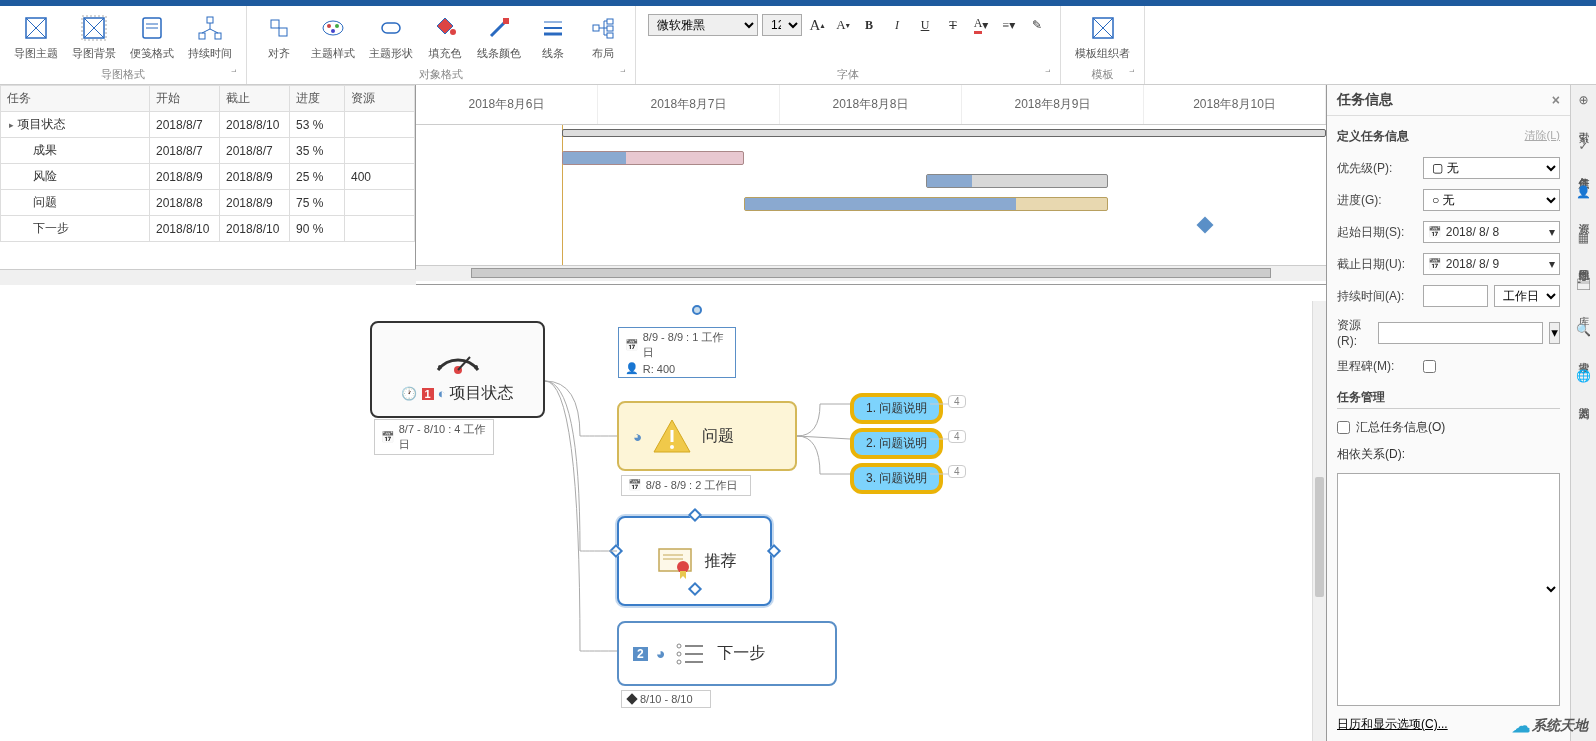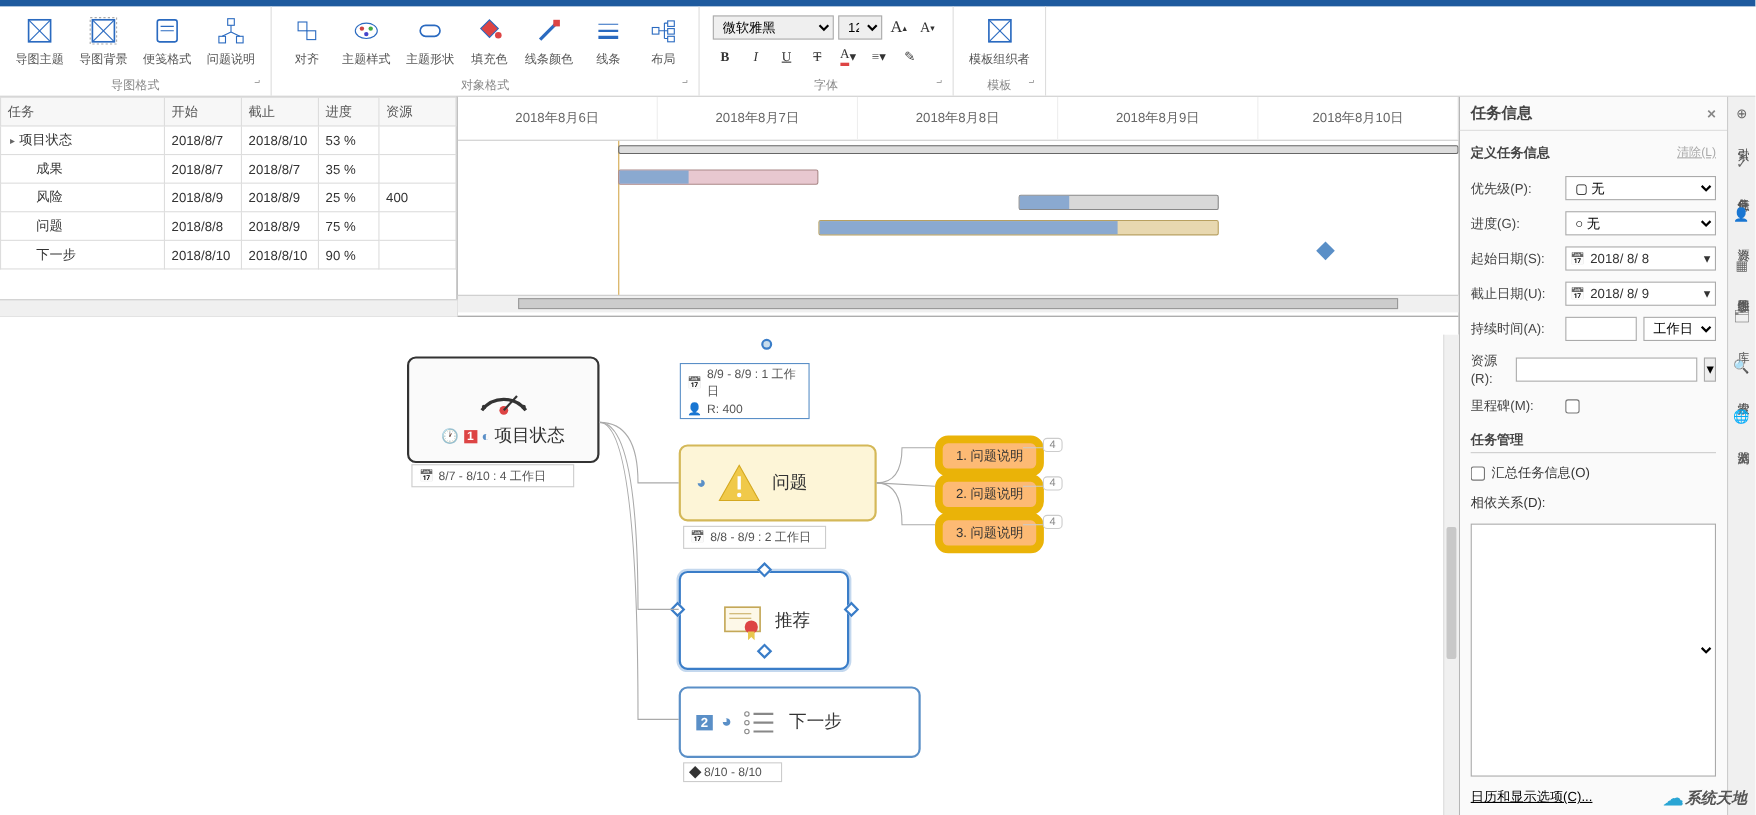--- a/index.html
+++ b/index.html
@@ -7,21 +7,21 @@
 .app { display: flex; flex-direction: column; height: 741px; width: 1596px; }
 .titlebar { height: 6px; background: #1e5a9e; }
 .ribbon { display: flex; border-bottom: 1px solid #ccc; background: #fff; }
 .ribbon-group { display: flex; flex-direction: column; border-right: 1px solid #ddd; padding: 4px 8px 0; }
 .ribbon-row { display: flex; align-items: flex-start; gap: 2px; }
 .ribbon-btn { display: flex; flex-direction: column; align-items: center; justify-content: flex-start; padding: 2px 6px; cursor: pointer; min-width: 48px; }
 .ribbon-icon { width: 32px; height: 32px; display: flex; align-items: center; justify-content: center; }
 .ribbon-label { font-size: 11px; color: #555; margin-top: 2px; text-align: center; }
 .ribbon-group-label { font-size: 11px; color: #888; text-align: center; padding: 4px 0 2px; position: relative; margin-top: auto; }
 .ribbon-group-label::after { content: "⌐"; position: absolute; right: 2px; font-size: 9px; transform: scaleX(-1) scaleY(-1); color: #888; }
-.font-controls { display: flex; flex-direction: column; gap: 4px; padding: 4px; }
+.font-controls { display: flex; gap: 4px; padding: 4px; }
 .font-row1 { display: flex; gap: 4px; align-items: center; }
 .font-select { border: 1px solid #aaa; padding: 2px 4px; font-size: 12px; height: 22px; }
 .font-name-sel { width: 110px; }
 .font-size-sel { width: 40px; }
 .font-btns { display: flex; gap: 6px; align-items: center; }
 .font-btn { width: 22px; height: 22px; display: flex; align-items: center; justify-content: center; cursor: pointer; font-family: "Times New Roman", serif; }
 .main { display: flex; flex: 1; min-height: 0; }
 .left { display: flex; flex-direction: column; flex: 1; min-width: 0; }
 .gantt { display: flex; border-bottom: 1px solid #999; height: 200px; }
 .task-table { width: 416px; border-right: 1px solid #999; overflow: auto; }
@@ -42,21 +42,21 @@
 .gantt-today { position: absolute; top: 0; bottom: 0; width: 1px; background: #d4a84e; left: 16%; }
 .gantt-milestone { position: absolute; width: 12px; height: 12px; background: #5a8fc7; transform: rotate(45deg); }
 .hscroll { height: 16px; background: #f0f0f0; border-top: 1px solid #ccc; display: flex; }
 .canvas { flex: 1; position: relative; background: #fff; overflow: hidden; }
 .node { position: absolute; border: 2px solid #5a8fc7; border-radius: 8px; background: #fff; padding: 8px 14px; display: flex; align-items: center; gap: 8px; }
 .node.main-node { border-color: #333; background: #fafafa; flex-direction: column; padding: 12px 20px; }
 .node.yellow { border-color: #d4b858; background: #fdf5d7; }
 .node.selected { border-color: #3a7dc8; box-shadow: 0 0 0 2px rgba(58,125,200,0.3); }
 .node-title { font-size: 16px; color: #333; }
 .node-caption { position: absolute; font-size: 11px; color: #555; border: 1px solid #ccc; padding: 2px 6px; background: #fff; display: flex; align-items: center; gap: 4px; }
-.sub-item { position: absolute; border: 7px solid #eab308; border-radius: 12px; padding: 3px 12px; font-size: 12px; background: #fdba74; }
+.sub-item { position: absolute; border: 4px solid #eab308; border-radius: 12px; padding: 3px 12px; font-size: 12px; background: #7dd3fc; }
 .sub-badge { position: absolute; border: 1px solid #ccc; border-radius: 4px; padding: 0 5px; font-size: 10px; background: #fff; color: #888; }
 .handle { position: absolute; width: 10px; height: 10px; background: #fff; border: 2px solid #3a7dc8; transform: rotate(45deg); }
 .panel { width: 244px; border-left: 1px solid #999; background: #fafafa; display: flex; flex-direction: column; }
 .panel-header { padding: 6px 10px; font-size: 14px; font-weight: bold; color: #444; display: flex; justify-content: space-between; align-items: center; border-bottom: 1px solid #ddd; gap: 16px; }
 .panel-close { color: #888; cursor: pointer; font-size: 14px; }
 .panel-body { padding: 8px 10px; display: flex; flex-direction: column; gap: 10px; overflow: auto; flex: 1; }
 .panel-row { display: flex; align-items: center; gap: 6px; }
 .panel-label { width: 80px; font-size: 12px; color: #444; }
 .panel-input { flex: 1; border: 1px solid #aaa; padding: 2px 4px; height: 22px; font-size: 12px; background: #fff; }
 .panel-section { font-size: 12px; font-weight: bold; color: #444; border-bottom: 1px solid #ccc; padding-bottom: 2px; margin-top: 4px; }
@@ -115,21 +115,21 @@
         </div>
         <div class="ribbon-btn">
           <div class="ribbon-icon">
               <svg width="28" height="28">
                 <rect x="11" y="3" width="6" height="6" fill="none" stroke="#2a6ac0"></rect>
                 <rect x="3" y="19" width="6" height="6" fill="none" stroke="#2a6ac0"></rect>
                 <rect x="19" y="19" width="6" height="6" fill="none" stroke="#2a6ac0"></rect>
                 <path d="M14 9 L14 15 M14 15 L6 19 M14 15 L22 19" fill="none" stroke="#2a6ac0"></path>
               </svg>
             </div>
-          <div class="ribbon-label">问题说明</div>
+          <div class="ribbon-label">持续时间</div>
         </div>
       </div>
       <div class="ribbon-group-label">导图格式</div>
     </div>
 
     <div class="ribbon-group">
       <div class="ribbon-row">
         <div class="ribbon-btn">
           <div class="ribbon-icon">
               <svg width="28" height="28">
@@ -341,21 +341,21 @@
               <circle cx="12" cy="32" r="2" fill="#333"></circle>
               <circle cx="48" cy="32" r="2" fill="#333"></circle>
             </svg>
           <div style="display:flex;align-items:center;gap:4px">
             <span style="font-size:13px">🕐</span>
             <span style="background:#d44;color:#fff;padding:0 3px;font-weight:bold;font-size:11px">1</span>
             <span style="color:#5a8fc7;font-size:13px">◐</span>
             <span class="node-title">项目状态</span>
           </div>
         </div>
-        <div class="node-caption" style="left:374px; top:118px; width:148px">
+        <div class="node-caption" style="left:374px; top:118px; width:120px">
             <span class="cal-icon"></span>
             <span>8/7 - 8/10 : 4 工作日</span>
           </div>
 
         <div class="node-caption" style="left:618px; top:26px; width:118px; border-color:#5a8fc7; flex-direction:column; align-items:flex-start; gap:2px">
           <div style="display:flex;gap:4px;align-items:center">
               <span class="cal-icon"></span>
               <span>8/9 - 8/9 : 1 工作日</span>
             </div>
           <div style="display:flex;gap:4px;align-items:center">

